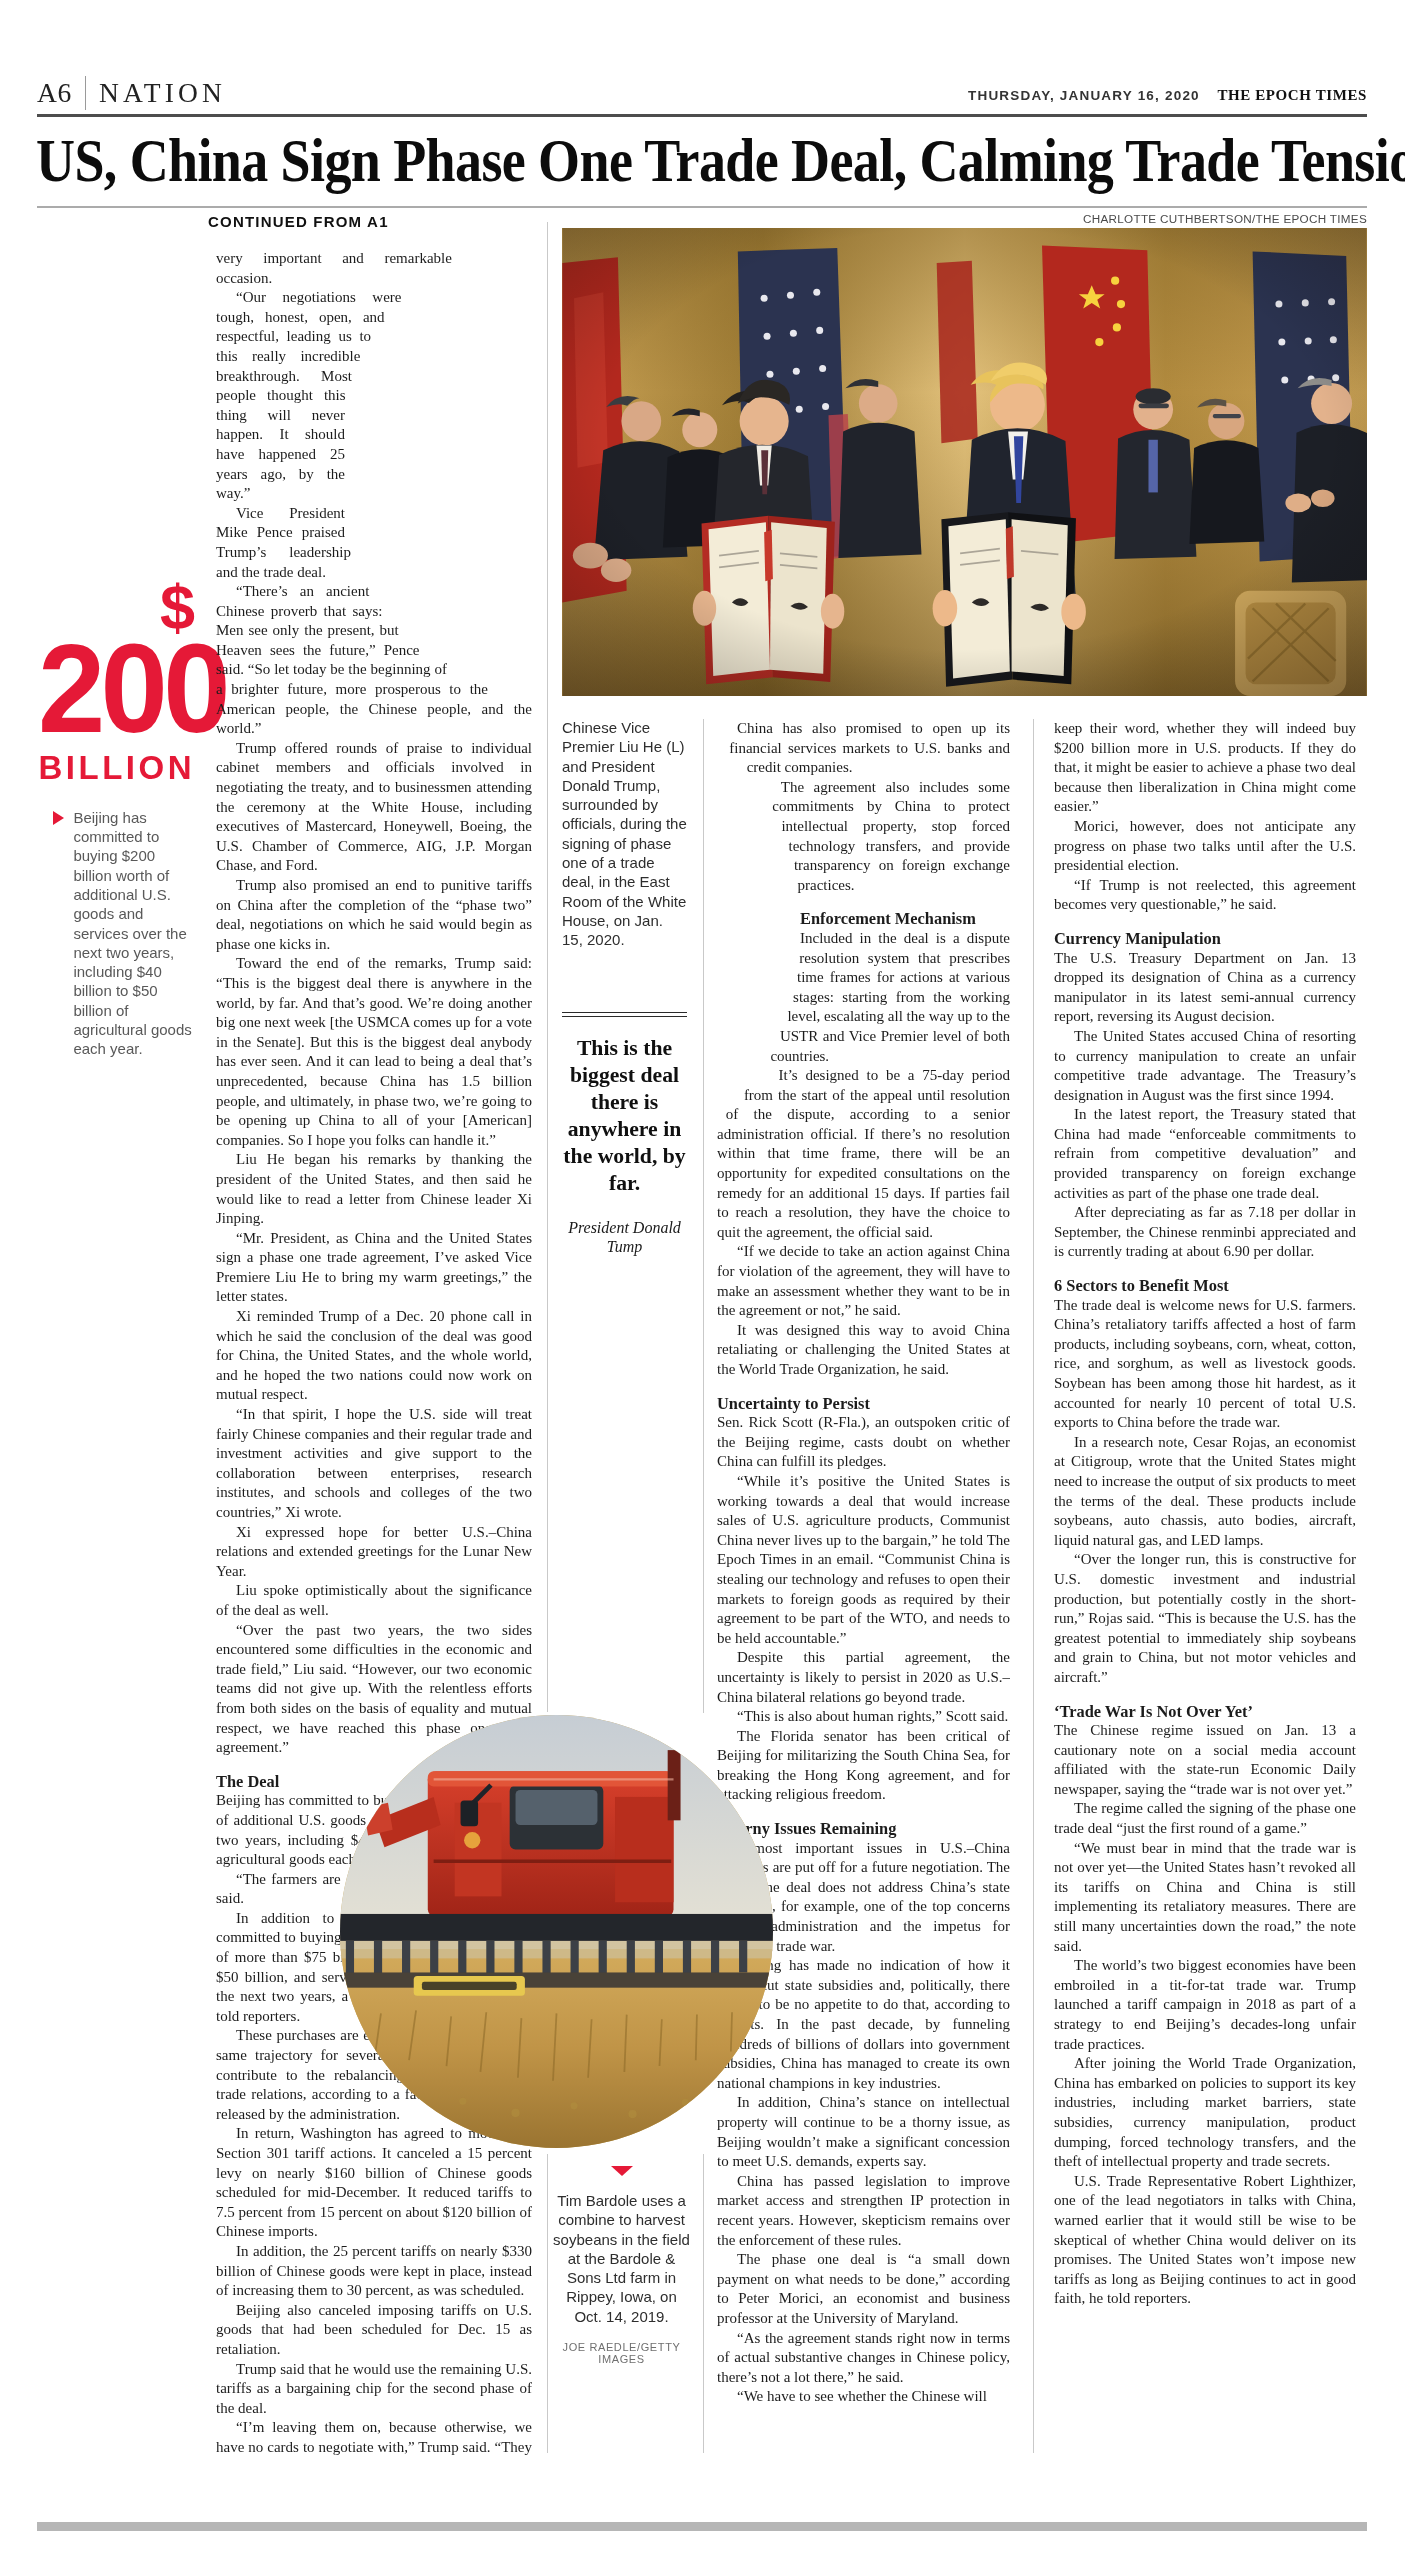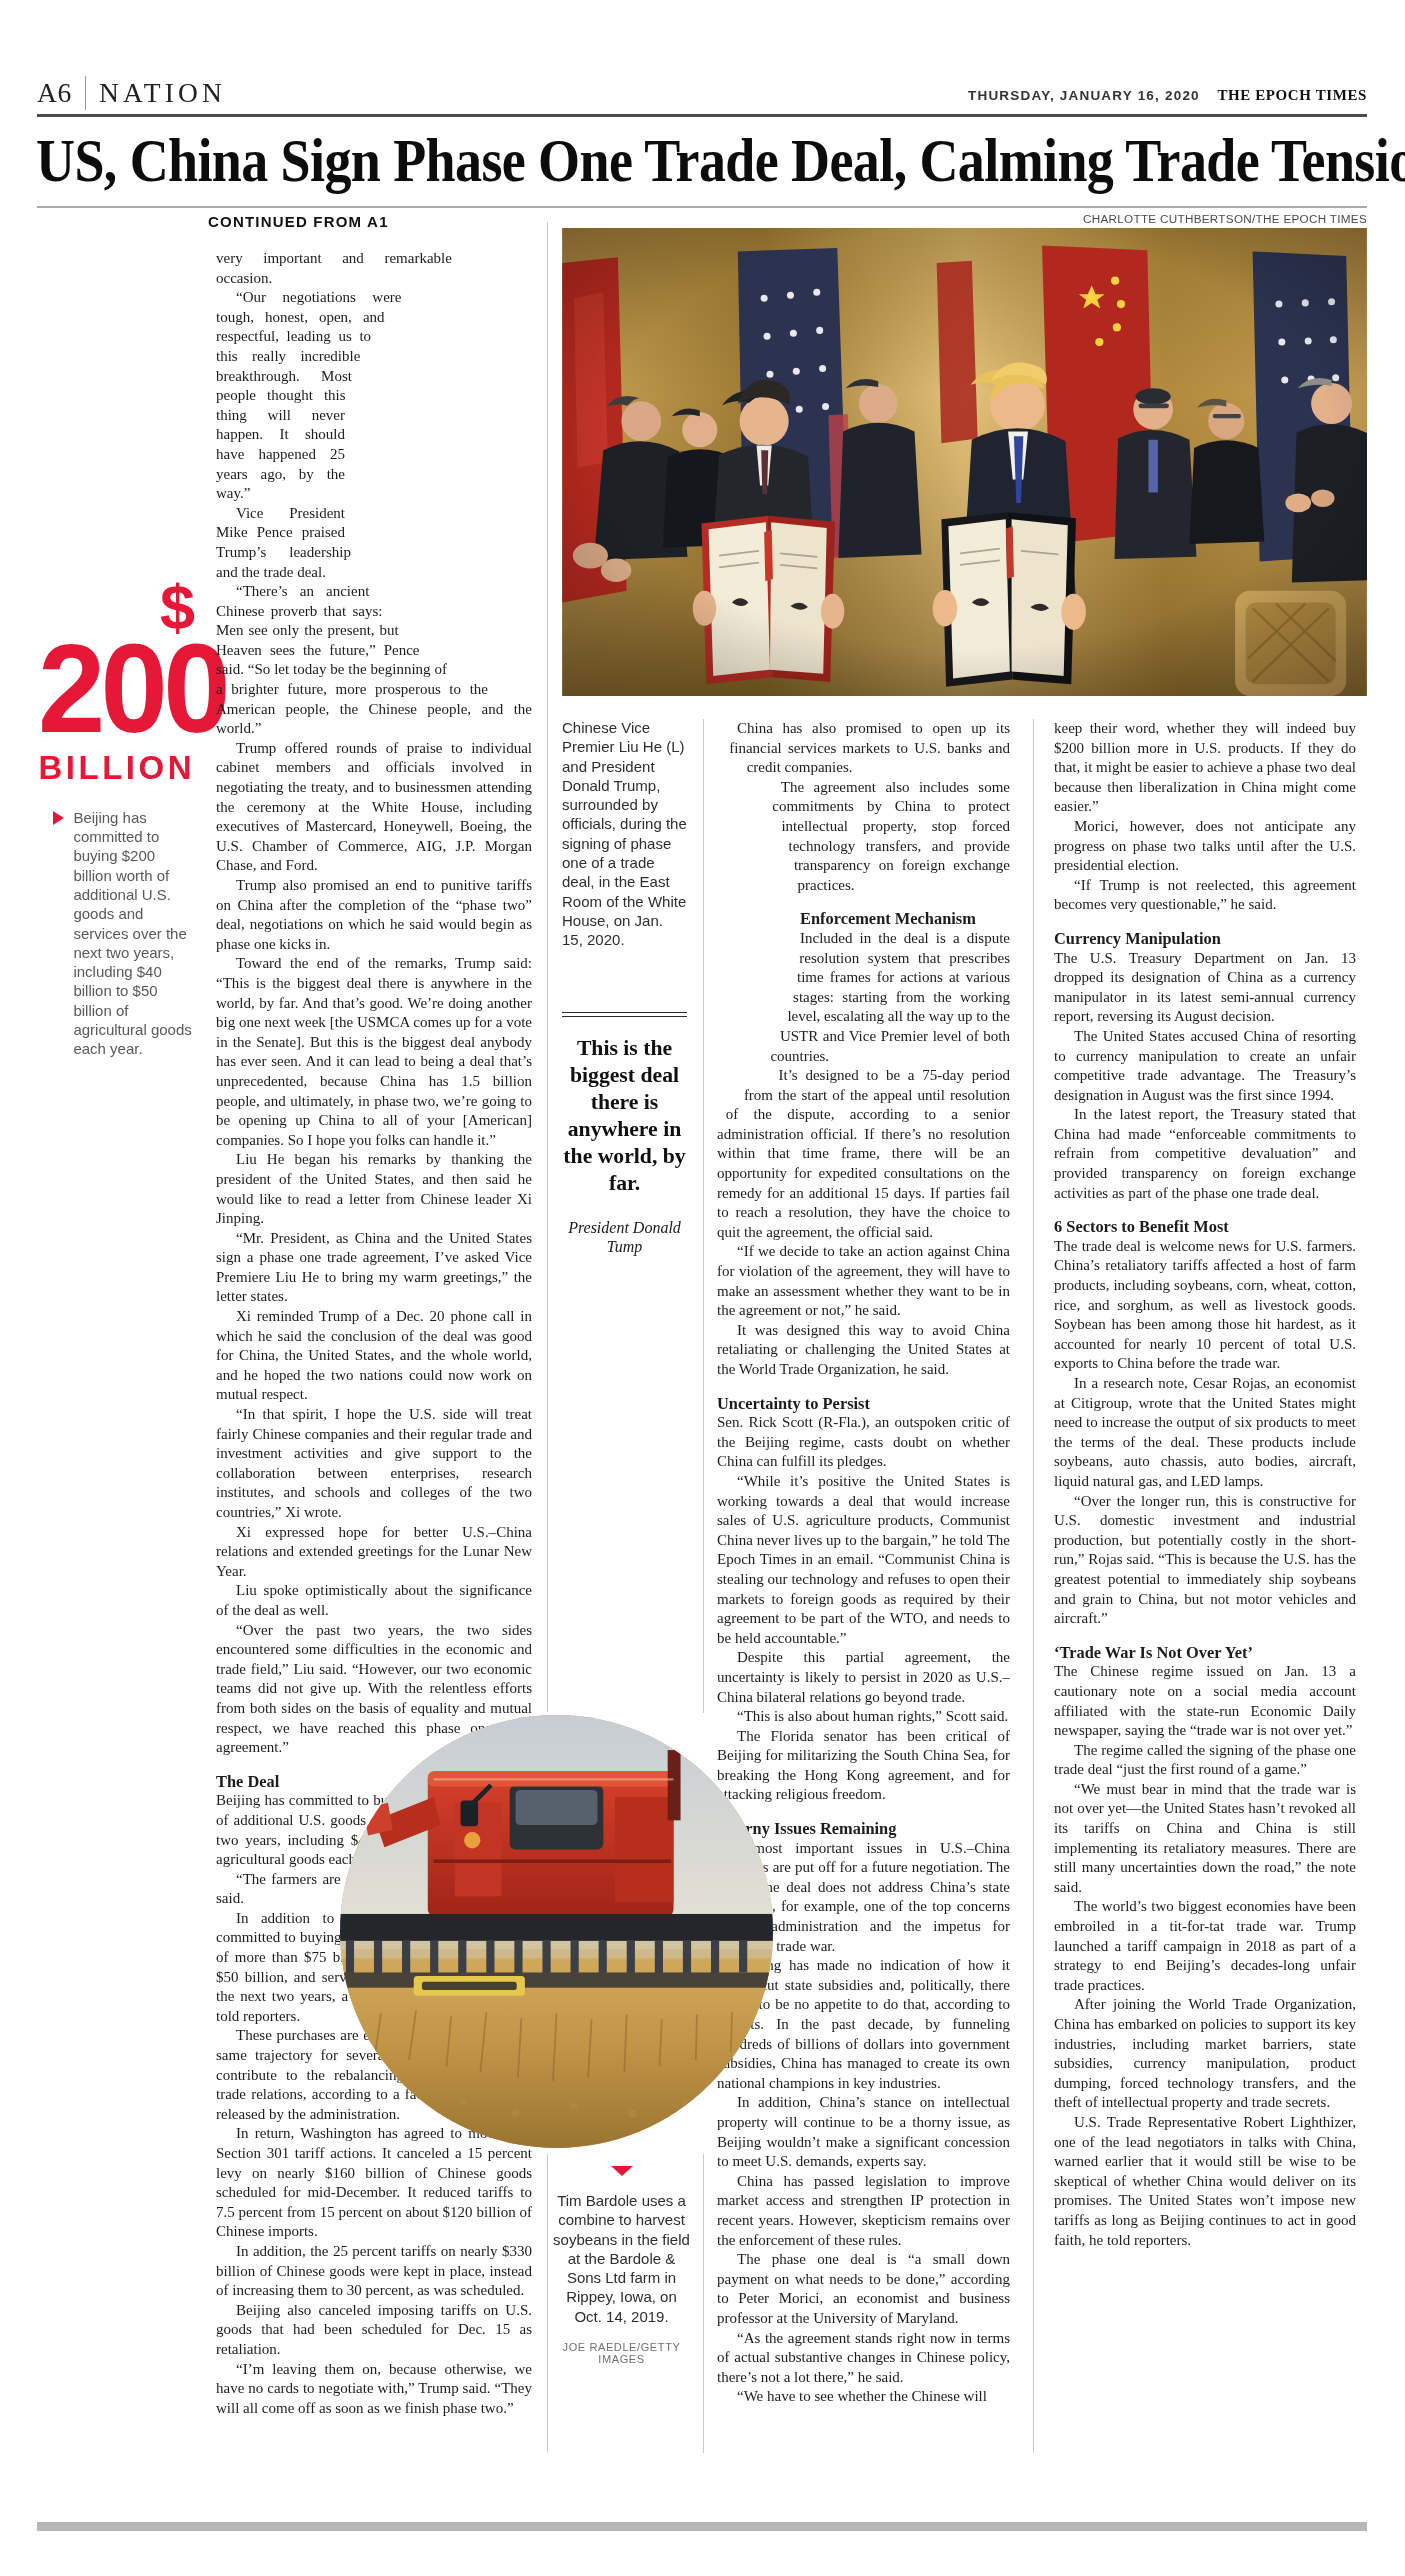--- a/index.html
+++ b/index.html
@@ -295,20 +295,21 @@
       <p class="body-p">Liu spoke optimistically about the significance of the deal as well.</p>
       <p class="body-p">“Over the past two years, the two sides encountered some difficulties in the economic and trade field,” Liu said. “However, our two economic teams did not give up. With the relentless efforts from both sides on the basis of equality and mutual respect, we have reached this phase one trade agreement.”</p>
       <h4 class="sub-head">The Deal</h4>
       <p class="body-p no-indent">Beijing has committed to buying $200 billion worth of additional U.S. goods and services over the next two years, including $40 billion to $50 billion of agricultural goods each year.</p>
       <p class="body-p">“The farmers are going to be so happy,” Trump said.</p>
       <p class="body-p">In addition to farm products, Beijing has committed to buying additional manufactured goods of more than $75 billion, energy products of over $50 billion, and services close to $38 billion over the next two years, a senior administration official told reporters.</p>
       <p class="body-p">These purchases are expected to continue on the same trajectory for several years after 2021 and contribute to the rebalancing of the U.S.–China trade relations, according to a factsheet on the deal released by the administration.</p>
       <p class="body-p">In return, Washington has agreed to modify its Section 301 tariff actions. It canceled a 15 percent levy on nearly $160 billion of Chinese goods scheduled for mid-December. It reduced tariffs to 7.5 percent from 15 percent on about $120 billion of Chinese imports.</p>
       <p class="body-p">In addition, the 25 percent tariffs on nearly $330 billion of Chinese goods were kept in place, instead of increasing them to 30 percent, as was scheduled.</p>
       <p class="body-p">Beijing also canceled imposing tariffs on U.S. goods that had been scheduled for Dec. 15 as retaliation.</p>
+      <p class="body-p">Trump said that he would use the remaining U.S. tariffs as a bargaining chip for the second phase of the deal.</p>
       <p class="body-p">“I’m leaving them on, because otherwise, we have no cards to negotiate with,” Trump said. “They will all come off as soon as we finish phase two.”</p>
     </div>
 </div>
 
 <div class="abs textcol col3">
   <div class="wrap-spacer-left"></div>
   <div>
       <p class="body-p">China has also promised to open up its financial services markets to U.S. banks and credit companies.</p>
       <p class="body-p">The agreement also includes some commitments by China to protect intellectual property, stop forced technology transfers, and provide transparency on foreign exchange practices.</p>
       <h4 class="sub-head">Enforcement Mechanism</h4>
@@ -335,20 +336,21 @@
 
 <div class="abs textcol col4">
   <div>
       <p class="body-p no-indent">keep their word, whether they will indeed buy $200 billion more in U.S. products. If they do that, it might be easier to achieve a phase two deal because then liberalization in China might come easier.”</p>
       <p class="body-p">Morici, however, does not anticipate any progress on phase two talks until after the U.S. presidential election.</p>
       <p class="body-p">“If Trump is not reelected, this agreement becomes very questionable,” he said.</p>
       <h4 class="sub-head">Currency Manipulation</h4>
       <p class="body-p no-indent">The U.S. Treasury Department on Jan. 13 dropped its designation of China as a currency manipulator in its latest semi-annual currency report, reversing its August decision.</p>
       <p class="body-p">The United States accused China of resorting to currency manipulation to create an unfair competitive trade advantage. The Treasury’s designation in August was the first since 1994.</p>
       <p class="body-p">In the latest report, the Treasury stated that China had made “enforceable commitments to refrain from competitive devaluation” and provided transparency on foreign exchange activities as part of the phase one trade deal.</p>
+      <p class="body-p">After depreciating as far as 7.18 per dollar in September, the Chinese renminbi appreciated and is currently trading at about 6.90 per dollar.</p>
       <h4 class="sub-head">6 Sectors to Benefit Most</h4>
       <p class="body-p no-indent">The trade deal is welcome news for U.S. farmers. China’s retaliatory tariffs affected a host of farm products, including soybeans, corn, wheat, cotton, rice, and sorghum, as well as livestock goods. Soybean has been among those hit hardest, as it accounted for nearly 10 percent of total U.S. exports to China before the trade war.</p>
       <p class="body-p">In a research note, Cesar Rojas, an economist at Citigroup, wrote that the United States might need to increase the output of six products to meet the terms of the deal. These products include soybeans, auto chassis, auto bodies, aircraft, liquid natural gas, and LED lamps.</p>
       <p class="body-p">“Over the longer run, this is constructive for U.S. domestic investment and industrial production, but potentially costly in the short-run,” Rojas said. “This is because the U.S. has the greatest potential to immediately ship soybeans and grain to China, but not motor vehicles and aircraft.”</p>
       <h4 class="sub-head">‘Trade War Is Not Over Yet’</h4>
       <p class="body-p no-indent">The Chinese regime issued on Jan. 13 a cautionary note on a social media account affiliated with the state-run Economic Daily newspaper, saying the “trade war is not over yet.”</p>
       <p class="body-p">The regime called the signing of the phase one trade deal “just the first round of a game.”</p>
       <p class="body-p">“We must bear in mind that the trade war is not over yet—the United States hasn’t revoked all its tariffs on China and China is still implementing its retaliatory measures. There are still many uncertainties down the road,” the note said.</p>
       <p class="body-p">The world’s two biggest economies have been embroiled in a tit-for-tat trade war. Trump launched a tariff campaign in 2018 as part of a strategy to end Beijing’s decades-long unfair trade practices.</p>
       <p class="body-p">After joining the World Trade Organization, China has embarked on policies to support its key industries, including market barriers, state subsidies, currency manipulation, product dumping, forced technology transfers, and the theft of intellectual property and trade secrets.</p>

